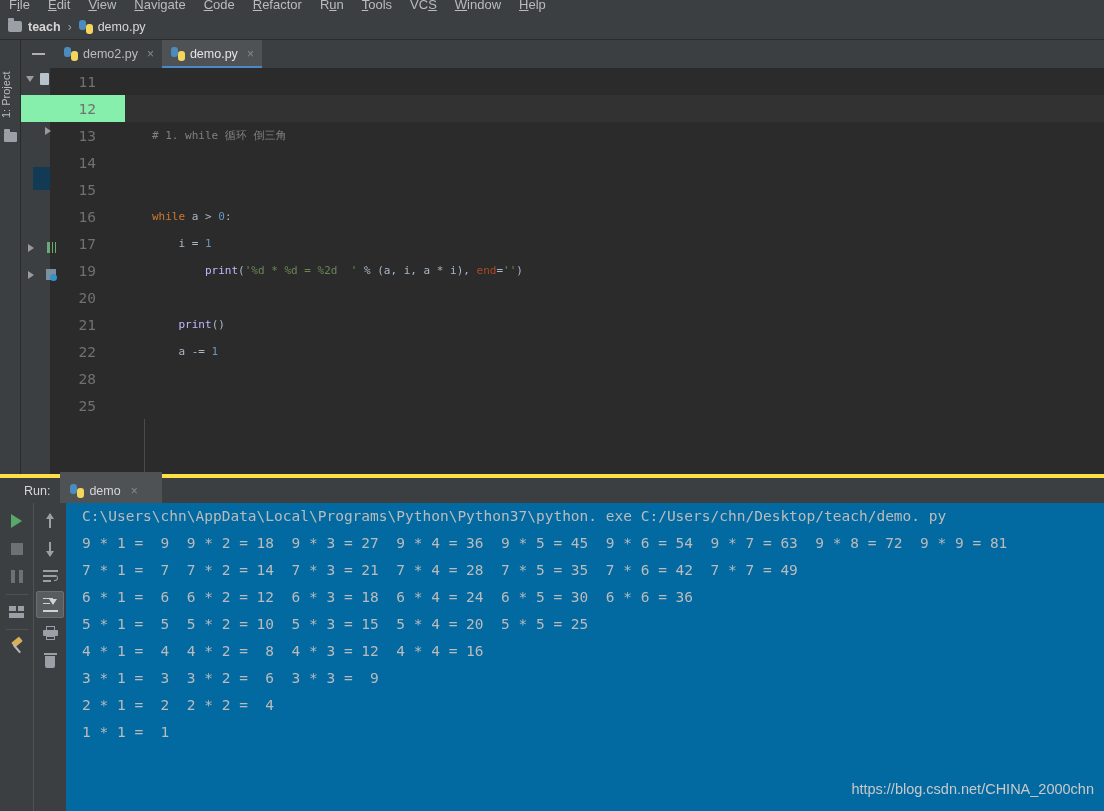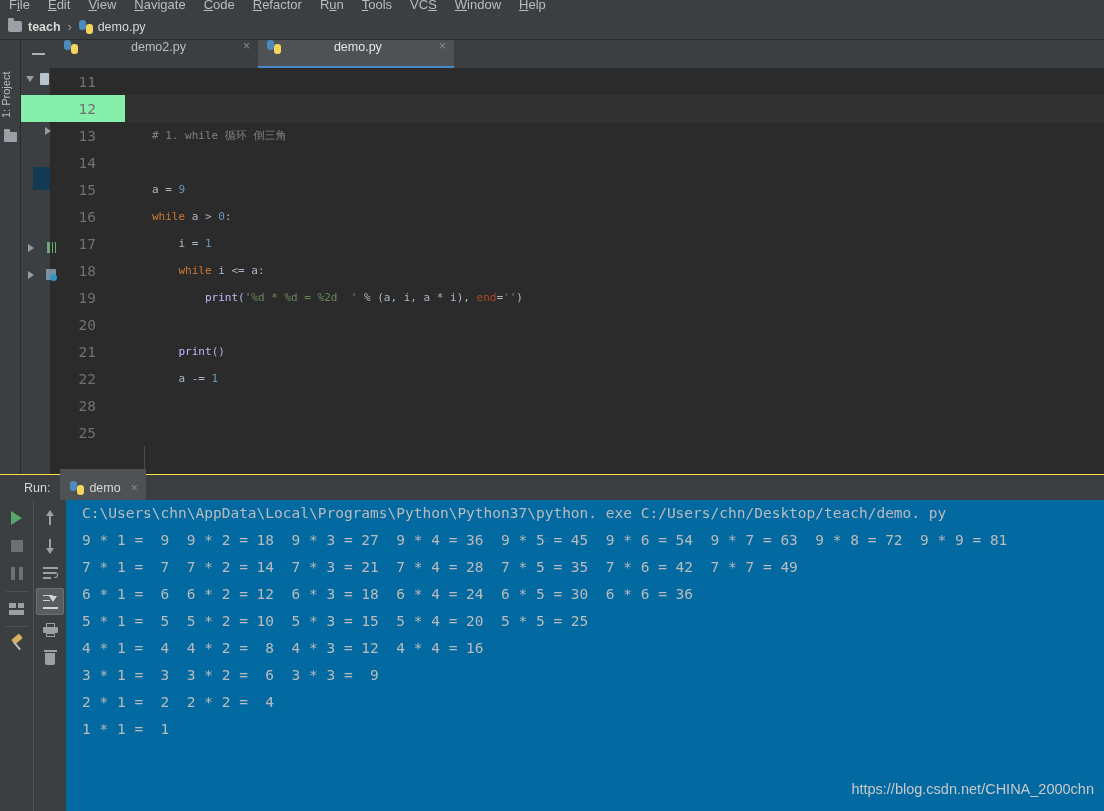--- a/index.html
+++ b/index.html
@@ -74,22 +74,22 @@
   
   .tabbar {
     position: absolute; top: 40px; left: 21px; width: 1083px; height: 28px;
     background: #3c3f41; display: flex; align-items: stretch;
   }
   .tab-collapse {
     width: 34px; display: flex; align-items: center; justify-content: center;
   }
   .tab-collapse .bar { width: 13px; height: 2px; background: #b0b0b0; }
   .etab {
-    display: flex; align-items: flex-start; padding: 0 8px 0 9px;
-    font-size: 12.5px; color: #bbbbbb; position: relative; cursor: default; gap: 48px;
+    display: flex; align-items: center; padding: 0 8px 0 9px;
+    font-size: 12.5px; color: #bbbbbb; position: relative; cursor: default;
   }
   .etab.active { background: #4e5254; color: #e4e4e4; }
   .etab.active:after {
     content: ""; position: absolute; left: 0; right: 0; bottom: 0;
     height: 2px; background: #4a88c7;
   }
   .etab .close {
     margin-left: 9px; color: #8a8a8a; font-size: 12px; line-height: 1;
   }
 
@@ -181,31 +181,31 @@
     position: absolute; width: 10px; height: 11px; background: #7a8fa0;
   }
   .runmark-blue .dot {
     position: absolute; right: -1px; bottom: -1px;
     width: 7px; height: 7px; border-radius: 50%; background: #3592c4;
   }
 
   
   .runpanel {
     position: absolute; top: 474px; left: 0; width: 1104px; height: 337px;
-    background: #3c3f41; border-top: 1px solid #fde047;
+    background: #3c3f41; border-top: 4px solid #fde047;
   }
   .run-header {
     position: absolute; top: 0; left: 0; width: 1104px; height: 25px;
     display: flex; align-items: center; background: #3c3f41;
   }
   .run-label {
     color: #d6d6d6; font-size: 12.5px; padding: 0 10px 0 24px;
   }
   .run-tab {
-    display: flex; align-items: center; height: 37px; padding: 0 8px 0 10px;
+    display: flex; align-items: center; height: 37px; padding: 0 24px 0 10px;
     background: #4e5254; font-size: 12.5px; color: #d6d6d6;
   }
   .run-tab .close { margin-left: 10px; color: #8a8a8a; font-size: 12px; }
 
   .run-tools {
     position: absolute; top: 25px; left: 0; width: 66px; height: 312px;
     background: #3c3f41; display: flex;
   }
   .tcol {
     width: 33px; display: flex; flex-direction: column; align-items: center;
@@ -368,36 +368,30 @@
           <div class="code"><span class="c"># 1. while 循环 倒三角</span></div>
         </div>
         <div class="row">
           <div class="codebg"></div>
           <div class="ln">14</div>
           <div class="code"></div>
         </div>
         <div class="row">
           <div class="codebg"></div>
           <div class="ln">15</div>
-          <div class="code"><span class="p">a = </span><span class="n">9</span></div>
         </div>
         <div class="row">
           <div class="codebg"></div>
           <div class="ln">16</div>
           <div class="code"><span class="k">while</span><span class="p"> a &gt; </span><span class="n">0</span><span class="p">:</span></div>
         </div>
         <div class="row">
           <div class="codebg"></div>
           <div class="ln">17</div>
           <div class="code"><span class="p">    i = </span><span class="n">1</span></div>
-        </div>
-        <div class="row">
-          <div class="codebg"></div>
-          <div class="ln">18</div>
-          <div class="code"><span class="p">    </span><span class="k">while</span><span class="p"> i &lt;= a:</span></div>
         </div>
         <div class="row">
           <div class="codebg"></div>
           <div class="ln">19</div>
           <div class="code"><span class="p">        </span><span class="f">print</span><span class="p">(</span><span class="s">'%d * %d = %2d  '</span><span class="p"> % (a, i, a * i), </span><span class="kw">end</span><span class="p">=</span><span class="s">''</span><span class="p">)</span></div>
         </div>
         <div class="row">
           <div class="codebg"></div>
           <div class="ln">20</div>
         </div>

